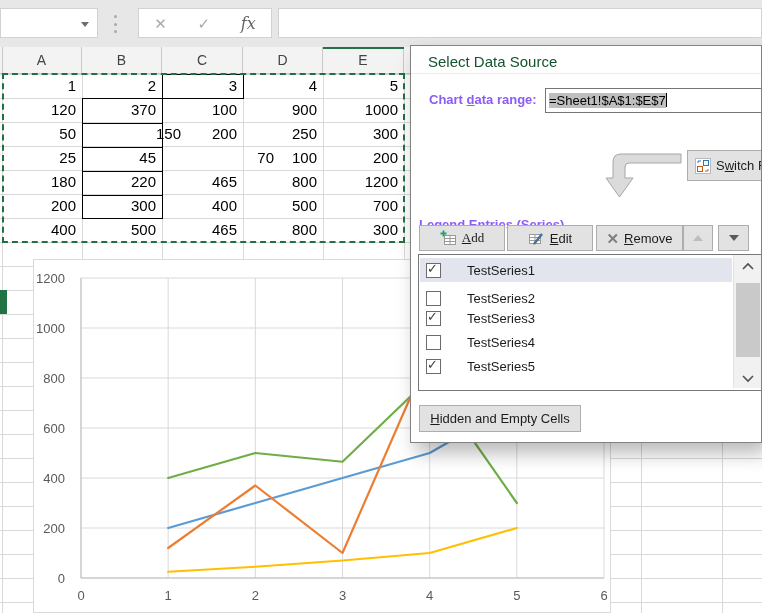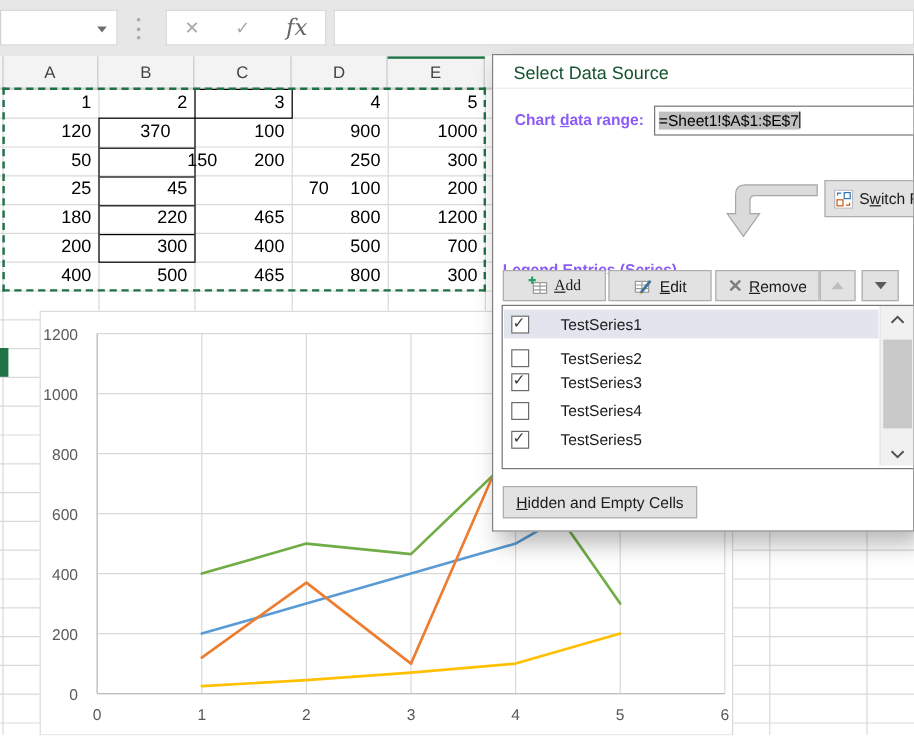--- a/index.html
+++ b/index.html
@@ -11,21 +11,21 @@
   .topbar{left:0;top:0;width:762px;height:47px;background:#E7E7E7;}
   .whitebox{background:#fff;border:1px solid #D2D2D2;}
   .namebox{left:0;top:8px;width:98px;height:30px;}
   .nb-caret{position:absolute;right:8px;top:13px;width:0;height:0;
             border-left:4px solid transparent;border-right:4px solid transparent;
             border-top:5px solid #6E6E6E;}
   .divider-dots{left:114px;top:15px;width:4px;height:18px;display:flex;flex-direction:column;justify-content:space-between;}
   .divider-dots i{width:3px;height:3px;border-radius:50%;background:#A9A9A9;}
   .fxpanel{left:138px;top:8px;width:134px;height:30px;display:flex;align-items:center;justify-content:space-around;}
   .fb-ic{color:#A9A9A9;font-size:15px;line-height:1;}
-  .fb-fx{color:#666;font-family:"DejaVu Serif",serif;font-style:italic;font-size:19px;}
+  .fb-fx{color:#666;font-family:"DejaVu Serif",serif;font-style:italic;font-size:16px;}
   .fbar-input{left:278px;top:8px;width:484px;height:30px;font-size:13px;line-height:28px;padding:0 5px;color:#222;}
 
   
   .colheaders{left:0;top:47px;width:762px;height:27px;background:#F3F3F3;border-bottom:1px solid #C9C9C9;}
   .colhdr{position:absolute;top:0;height:26px;border-right:1px solid #C9C9C9;
           text-align:center;font-size:14px;line-height:26px;color:#444;}
   .hdr-left-line{position:absolute;left:2px;top:0;width:1px;height:26px;background:#C9C9C9;}
   .green-col-line{left:323px;top:47px;width:81px;height:2px;background:#217346;}
 
   
@@ -142,21 +142,21 @@
   </div>
   <div class="abs green-col-line"></div>
 
   <div id="cells">
       <div class="cell" style="left: 2px; top: 74px; width: 80px;">1</div>
       <div class="cell" style="left: 82px; top: 74px; width: 80px;">2</div>
       <div class="cell" style="left: 162px; top: 74px; width: 81px;">3</div>
       <div class="cell" style="left: 243px; top: 74px; width: 80px;">4</div>
       <div class="cell" style="left: 323px; top: 74px; width: 81px;">5</div>
       <div class="cell" style="left: 2px; top: 98px; width: 80px;">120</div>
-      <div class="cell" style="left: 68px; top: 98px; width: 80px; padding-left: 40px;">370</div>
+      <div class="cell" style="left: 82px; top: 98px; width: 80px; padding-left: 40px;">370</div>
       <div class="cell" style="left: 162px; top: 98px; width: 81px;">100</div>
       <div class="cell" style="left: 243px; top: 98px; width: 80px; text-align: right;">900</div>
       <div class="cell" style="left: 323px; top: 98px; width: 81px;">1000</div>
       <div class="cell" style="left: 2px; top: 122px; width: 80px;">50</div>
       <div class="cell" style="left: 82px; top: 122px; width: 80px; margin-left: 25px;">150</div>
       <div class="cell" style="left: 162px; top: 122px; width: 81px;">200</div>
       <div class="cell" style="left: 243px; top: 122px; width: 80px;">250</div>
       <div class="cell" style="left: 323px; top: 122px; width: 81px;">300</div>
       <div class="cell" style="left: 2px; top: 146px; width: 80px;">25</div>
       <div class="cell" style="left: 82px; top: 146px; width: 80px;">45</div>

